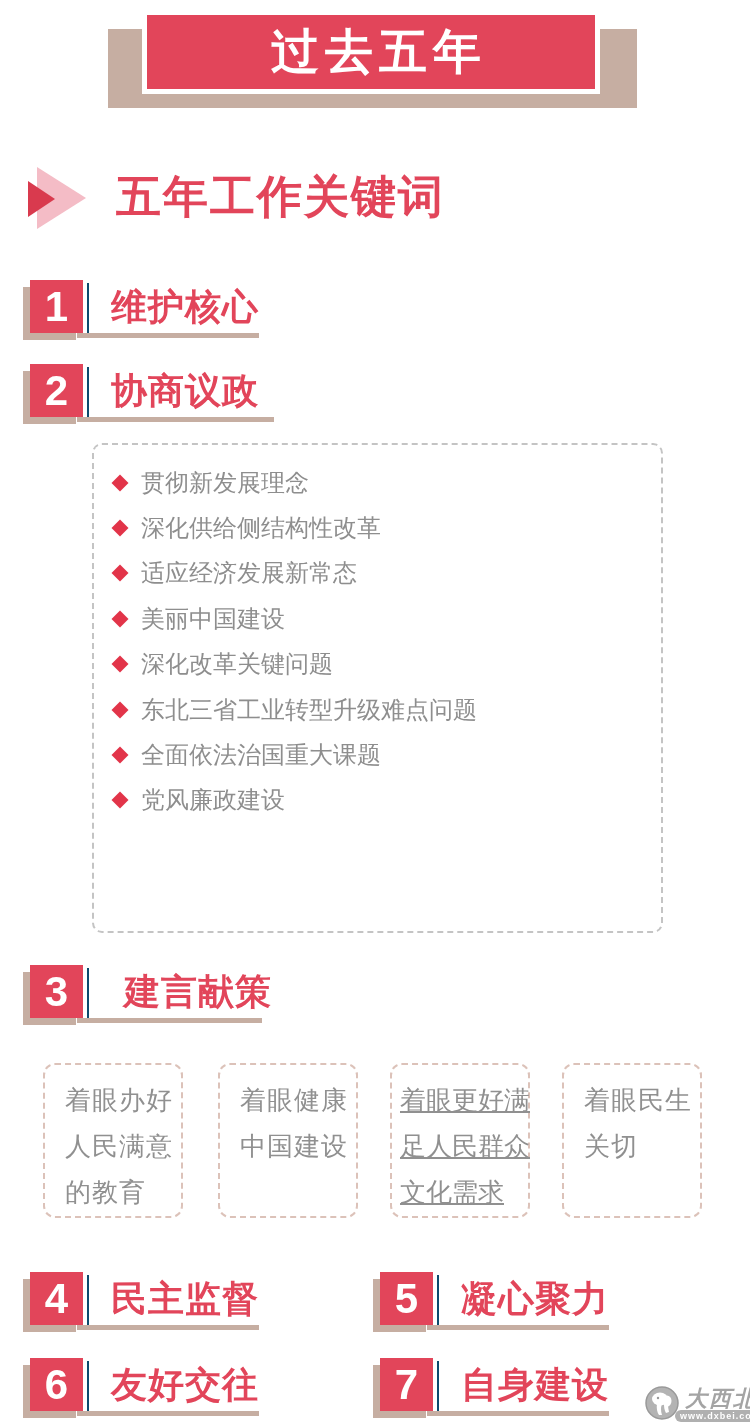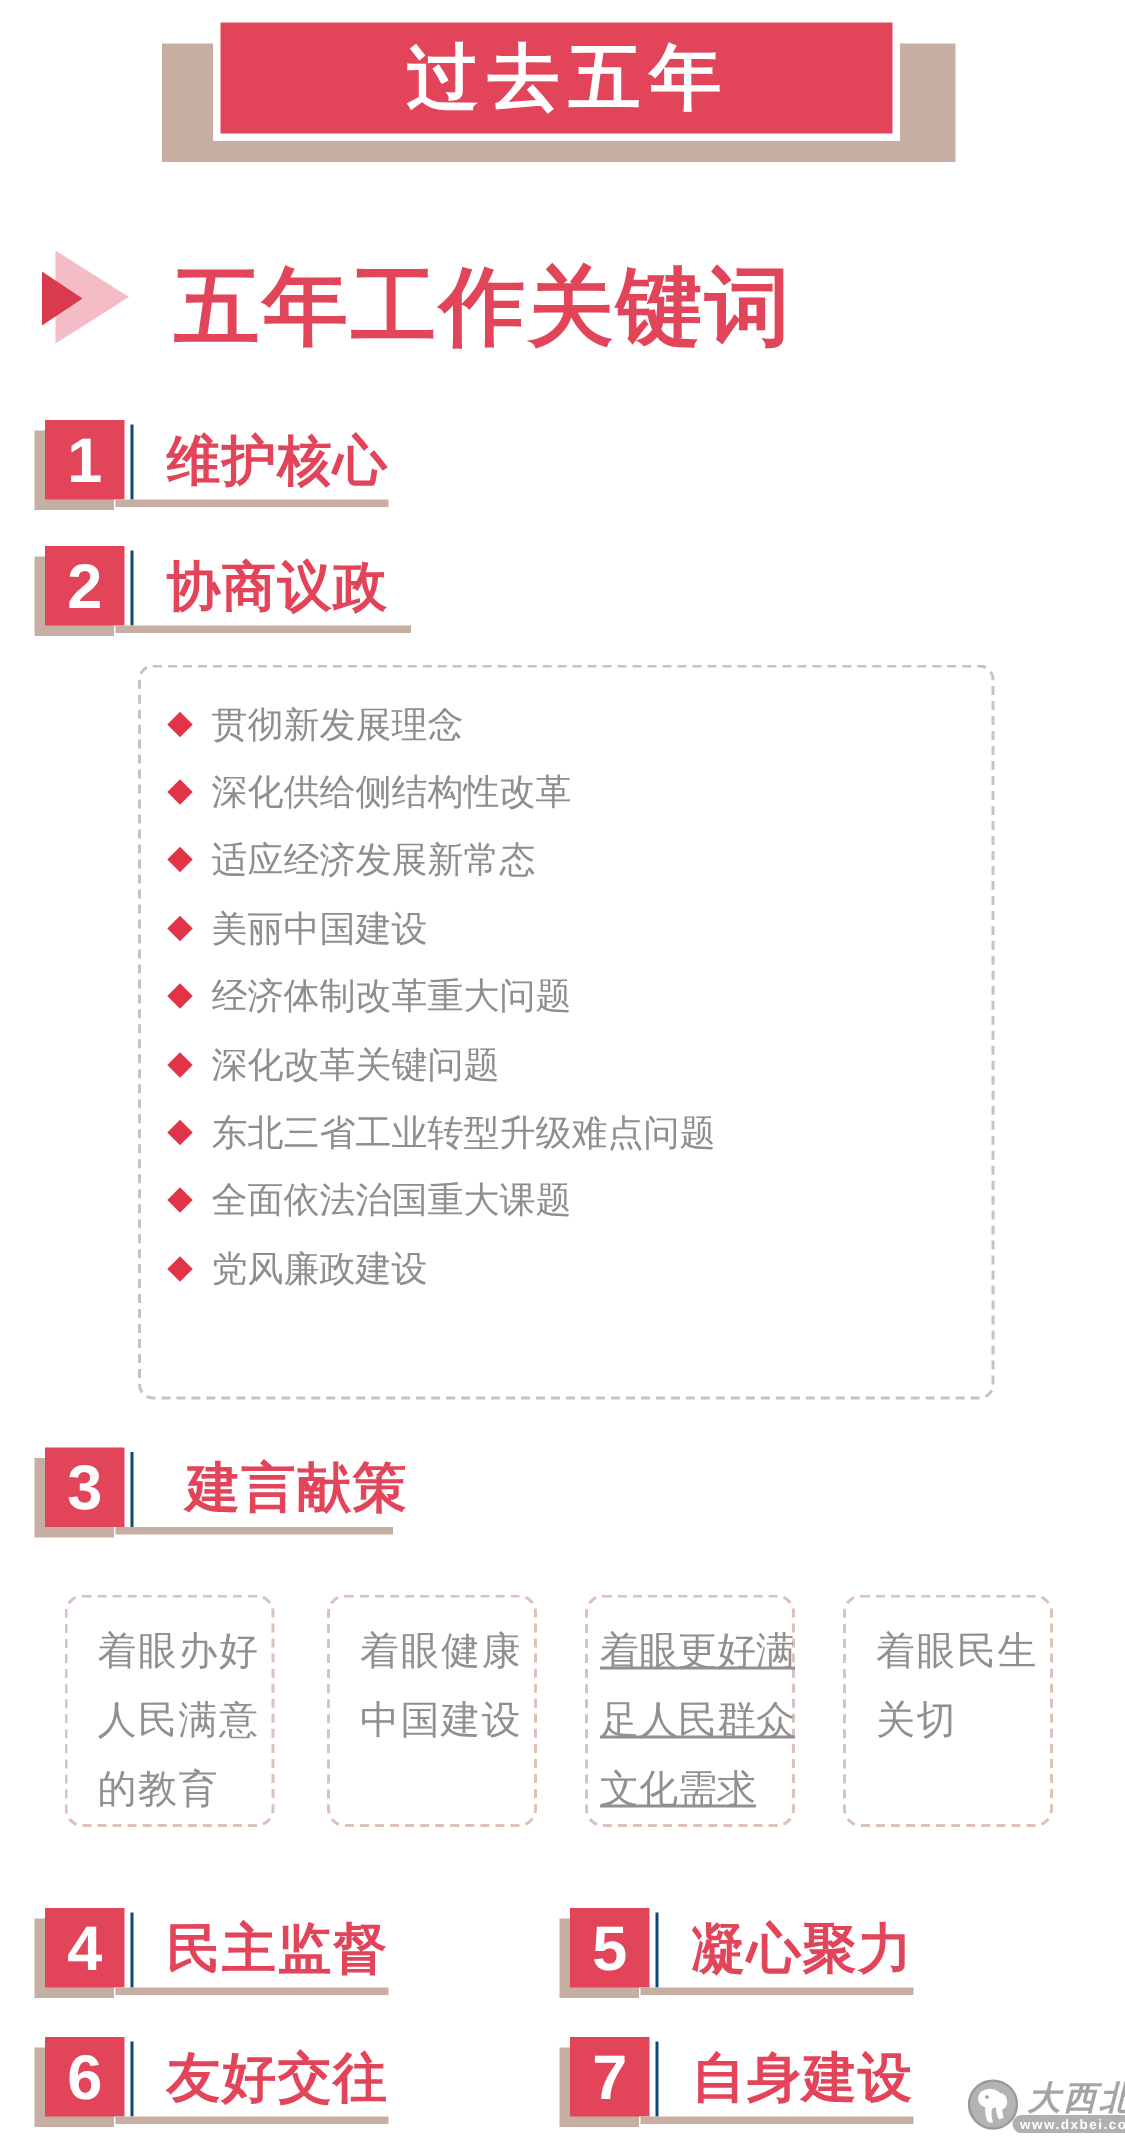--- a/index.html
+++ b/index.html
@@ -20,21 +20,21 @@
   
   .banner-bg{position:absolute;left:108px;top:29px;width:529px;height:79px;background:var(--shadow-tan);}
   .banner-red{position:absolute;left:142px;top:10px;width:458px;height:84px;background:var(--accent);
     border:5px solid #fff;color:#fff;font-size:48px;font-weight:bold;letter-spacing:6px;
     display:flex;align-items:center;justify-content:center;padding-left:16px;}
 
   
   .tri{position:absolute;width:0;height:0;}
   .tri-pink{left:37px;top:167px;border-top:31px solid transparent;border-bottom:31px solid transparent;border-left:49px solid var(--accent-pink);}
   .tri-red{left:28px;top:181px;border-top:18px solid transparent;border-bottom:18px solid transparent;border-left:27px solid var(--accent-dark);}
-  .section-title{position:absolute;left:116px;top:167px;font-size:57px;font-weight:bold;letter-spacing:2px;color:var(--accent);}
+  .section-title{position:absolute;left:116px;top:167px;font-size:45px;font-weight:bold;letter-spacing:2px;color:var(--accent);}
 
   
   .kw{position:absolute;height:53px;}
   .kw-num{position:absolute;left:0;top:0;width:53px;height:53px;background:var(--accent);
     color:#fff;font-size:42px;font-weight:bold;text-align:center;line-height:53px;
     box-shadow:-7px 7px 0 0 var(--shadow-tan);}
   .kw-label{position:absolute;left:57px;top:3px;height:50px;background:#fff;
     border-left:2px solid #0c4a6e;padding-left:22px;
     color:var(--accent);font-size:36px;font-weight:bold;letter-spacing:1px;line-height:48px;white-space:pre;}
   .kw-label::after{content:"";position:absolute;left:-12px;right:8px;bottom:-5px;height:5px;background:var(--shadow-tan);}
@@ -96,24 +96,20 @@
     <li>
         <span class="diamond"></span>
         <span class="topic-text">适应经济发展新常态</span>
       </li>
     <li>
         <span class="diamond"></span>
         <span class="topic-text">美丽中国建设</span>
       </li>
     <li>
         <span class="diamond"></span>
-        <span class="topic-text">经济体制改革重大问题</span>
-      </li>
-    <li>
-        <span class="diamond"></span>
         <span class="topic-text">深化改革关键问题</span>
       </li>
     <li>
         <span class="diamond"></span>
         <span class="topic-text">东北三省工业转型升级难点问题</span>
       </li>
     <li>
         <span class="diamond"></span>
         <span class="topic-text">全面依法治国重大课题</span>
       </li>

